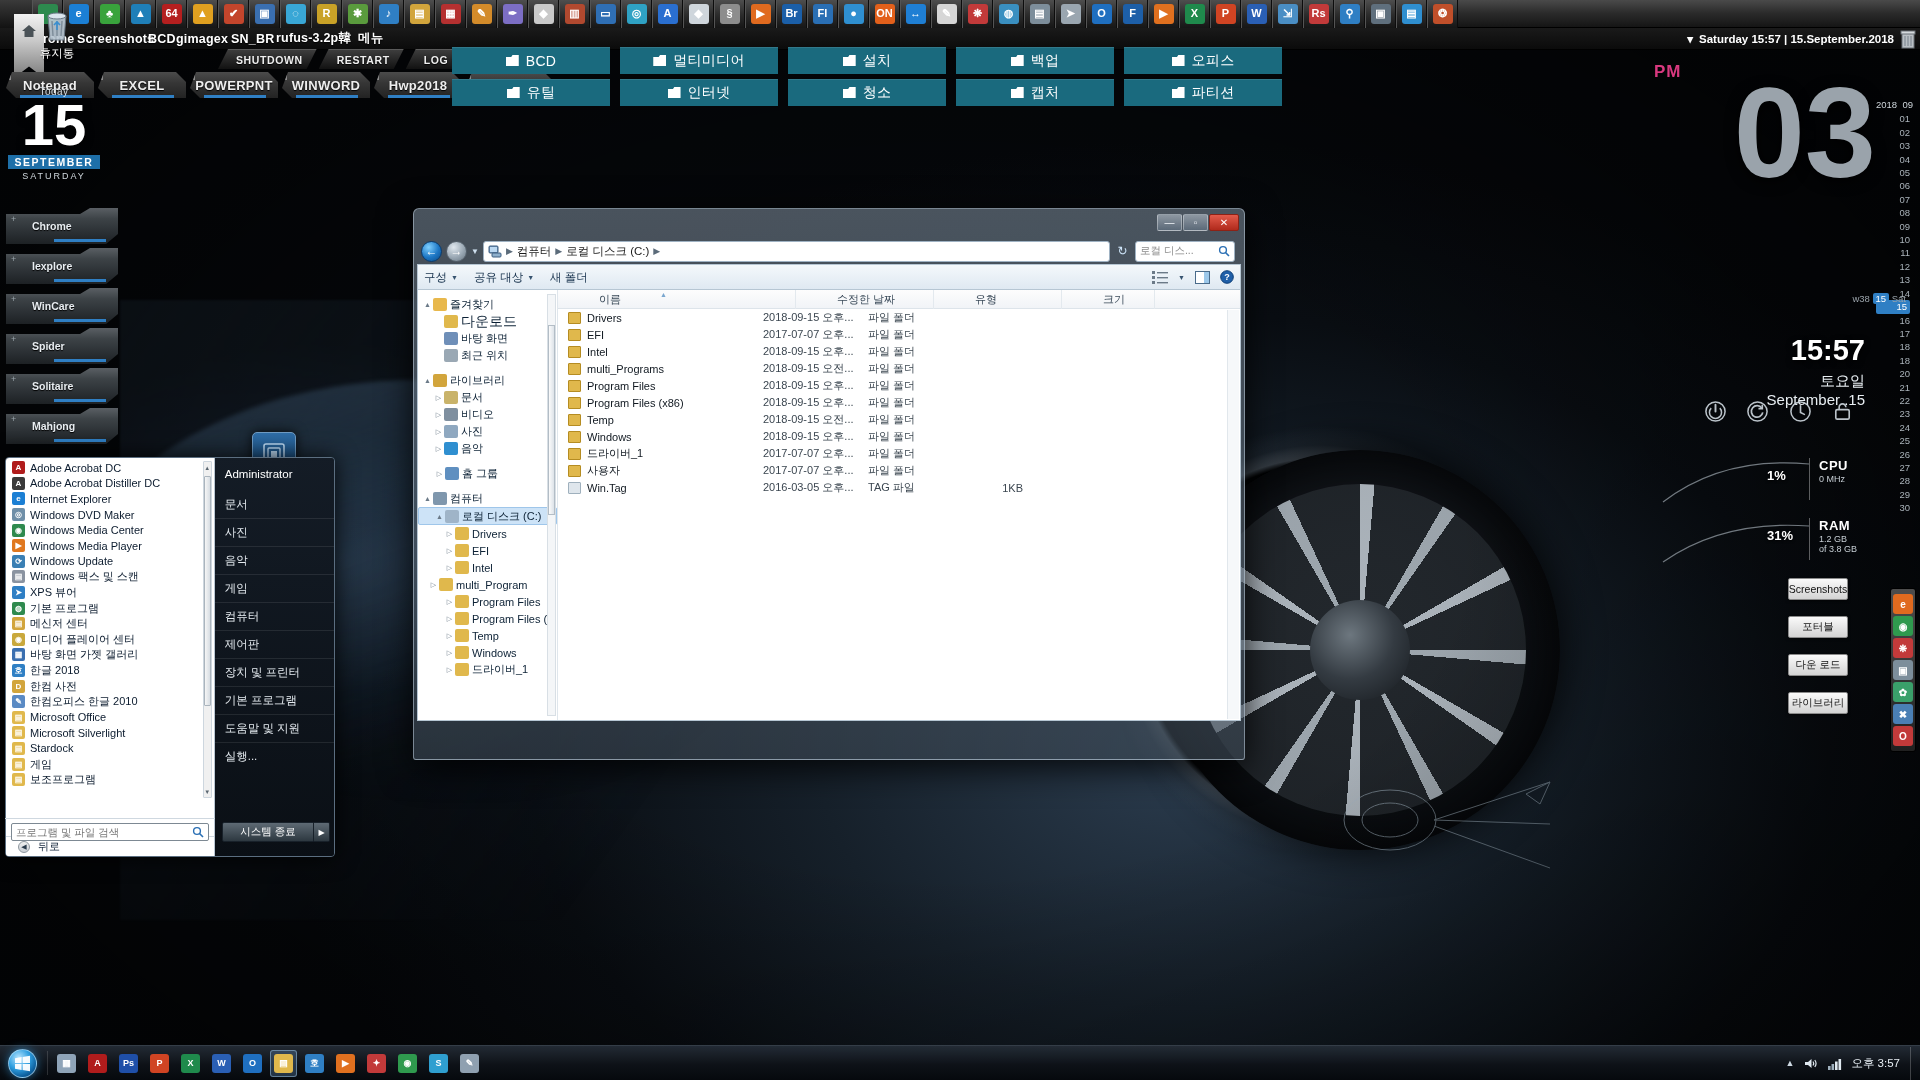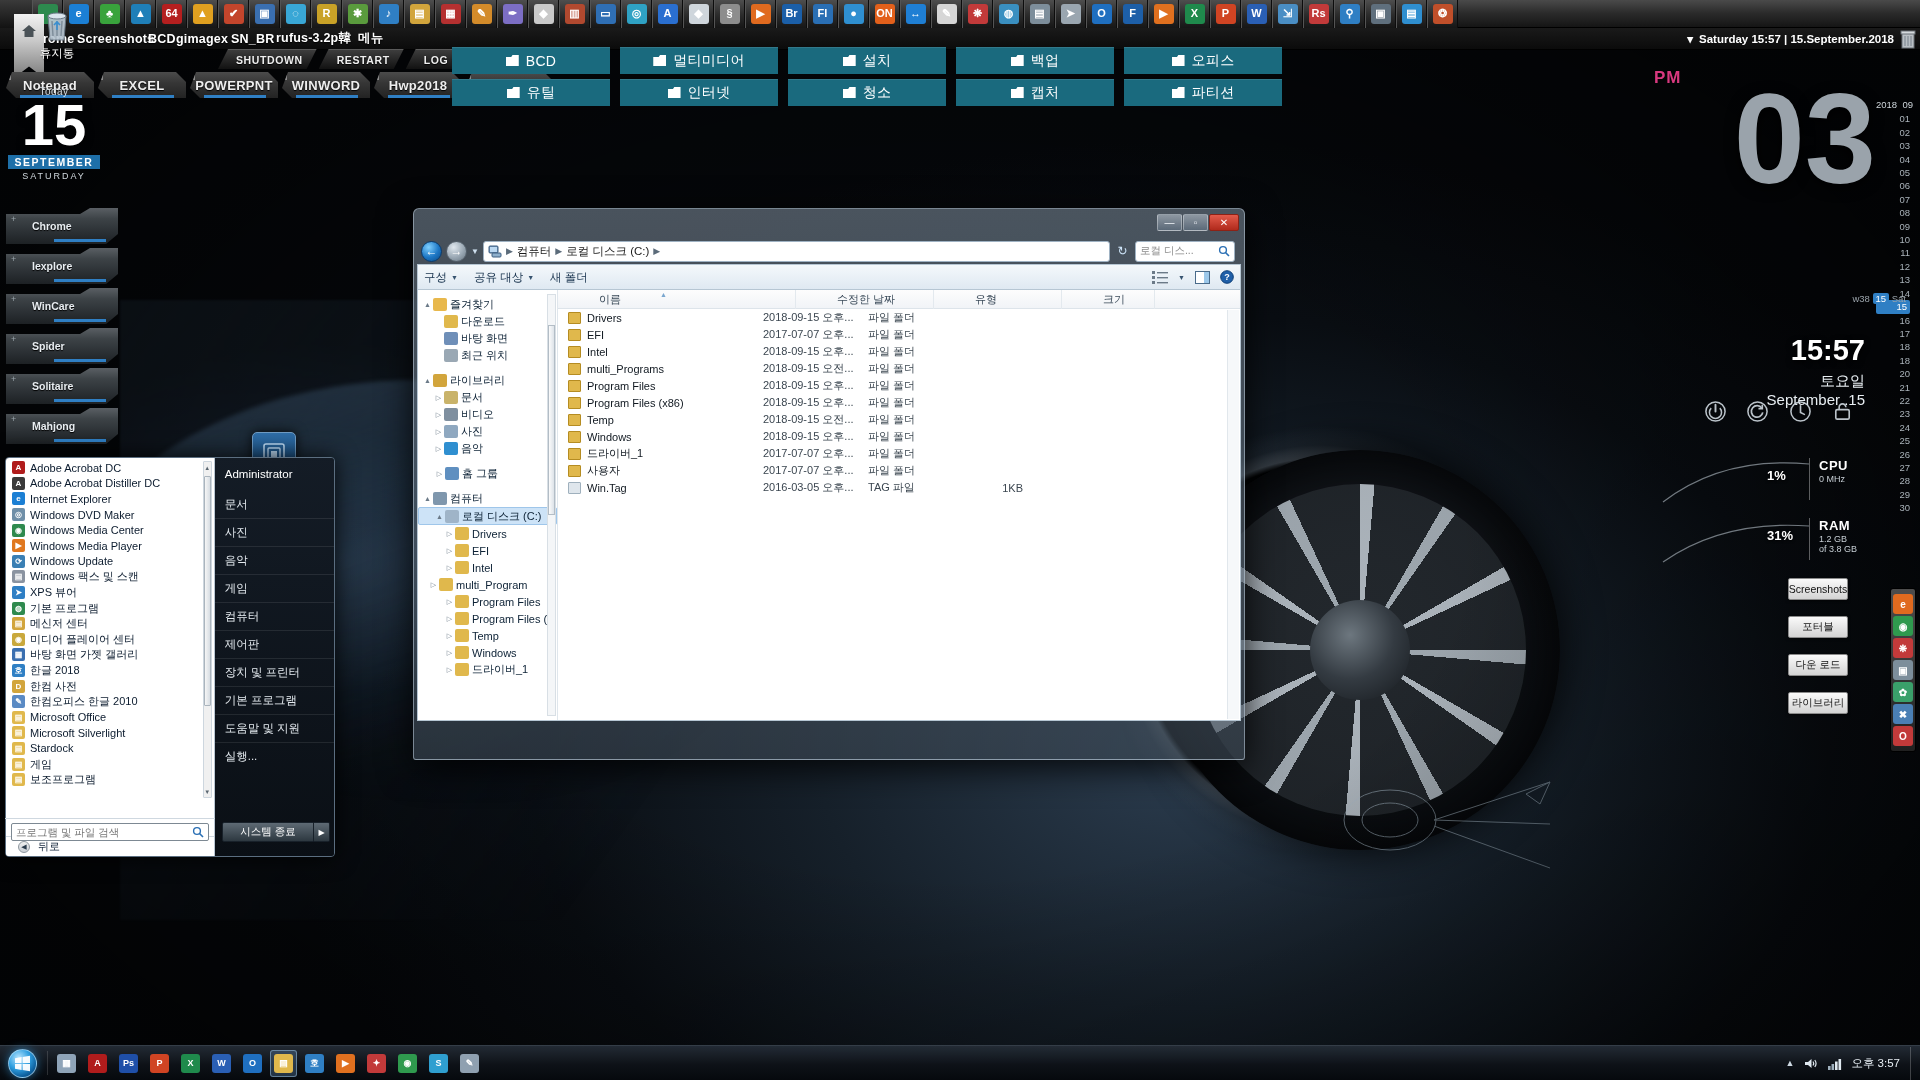--- a/index.html
+++ b/index.html
@@ -118,21 +118,21 @@
   #foldergrid{position:absolute;left:452px;top:47px;display:grid;
     grid-template-columns:repeat(5,158px);grid-auto-rows:27px;gap:5px 10px;}
   .folderbtn{background:#1a6a7e;display:flex;align-items:center;justify-content:center;gap:7px;
     box-shadow:inset 0 1px 0 rgba(255,255,255,.10);}
   .folderbtn .fi{width:13px;height:11px;position:relative;flex:0 0 auto;}
   .folderbtn .fi::before{content:"";position:absolute;inset:0;background:#fff;
     clip-path:polygon(0 18%,42% 18%,52% 0,100% 0,100% 100%,0 100%);}
   .folderbtn .t{color:#fff;font-size:14px;font-weight:normal;letter-spacing:.3px;}
 
   
-  #bigclock{position:absolute;right:44px;top:68px;width:240px;text-align:right;}
+  #bigclock{position:absolute;right:44px;top:62px;width:240px;text-align:right;}
   #bc-pm{color:#d8397f;font-size:17px;font-weight:bold;letter-spacing:1px;text-align:left;margin-left:18px;}
   #bc-h{font-size:128px;font-weight:bold;line-height:.80;color:#9aa3ab;text-shadow:0 3px 14px rgba(0,0,0,.9);}
   #bc-m{font-size:128px;font-weight:bold;line-height:.82;color:#3aa7e8;text-shadow:0 3px 16px rgba(0,0,0,.9);}
 
   
   #ruler{position:absolute;right:10px;top:98px;width:34px;color:#aab3ba;font-size:9.5px;line-height:13.4px;text-align:right;}
   #ruler-head{color:#cfd6db;font-size:9.5px;margin-bottom:1px;}
   #ruler .sel{color:#fff;background:#2f7fc4;padding:0 3px;border-radius:2px;}
   #week-row{position:absolute;right:14px;top:293px;color:#9aa3aa;font-size:9.5px;white-space:nowrap;}
   #week-row b{background:#2f7fc4;color:#fff;padding:0 3px;border-radius:2px;font-weight:normal;}
@@ -924,21 +924,21 @@
           <div class="thumb"></div>
         </div>
       <div class="tnode" style="padding-left: 4px;">
             <span class="tw">▲</span>
             <span class="ti" style="display: inline-block; background: rgb(232, 184, 76); border-radius: 2px;"></span>
             <span style="font-size: 11px;">즐겨찾기</span>
           </div>
           <div class="tnode" style="padding-left: 15px;">
             <span class="tw"></span>
             <span class="ti" style="display: inline-block; background: rgb(224, 184, 76); border-radius: 2px;"></span>
-            <span style="font-size: 11px;">다운로드</span>
+            <span style="font-size: 14px;">다운로드</span>
           </div>
           <div class="tnode" style="padding-left: 15px;">
             <span class="tw"></span>
             <span class="ti" style="display: inline-block; background: rgb(111, 143, 184); border-radius: 2px;"></span>
             <span style="font-size: 11px;">바탕 화면</span>
           </div>
           <div class="tnode" style="padding-left: 15px;">
             <span class="tw"></span>
             <span class="ti" style="display: inline-block; background: rgb(154, 168, 180); border-radius: 2px;"></span>
             <span style="font-size: 11px;">최근 위치</span>

